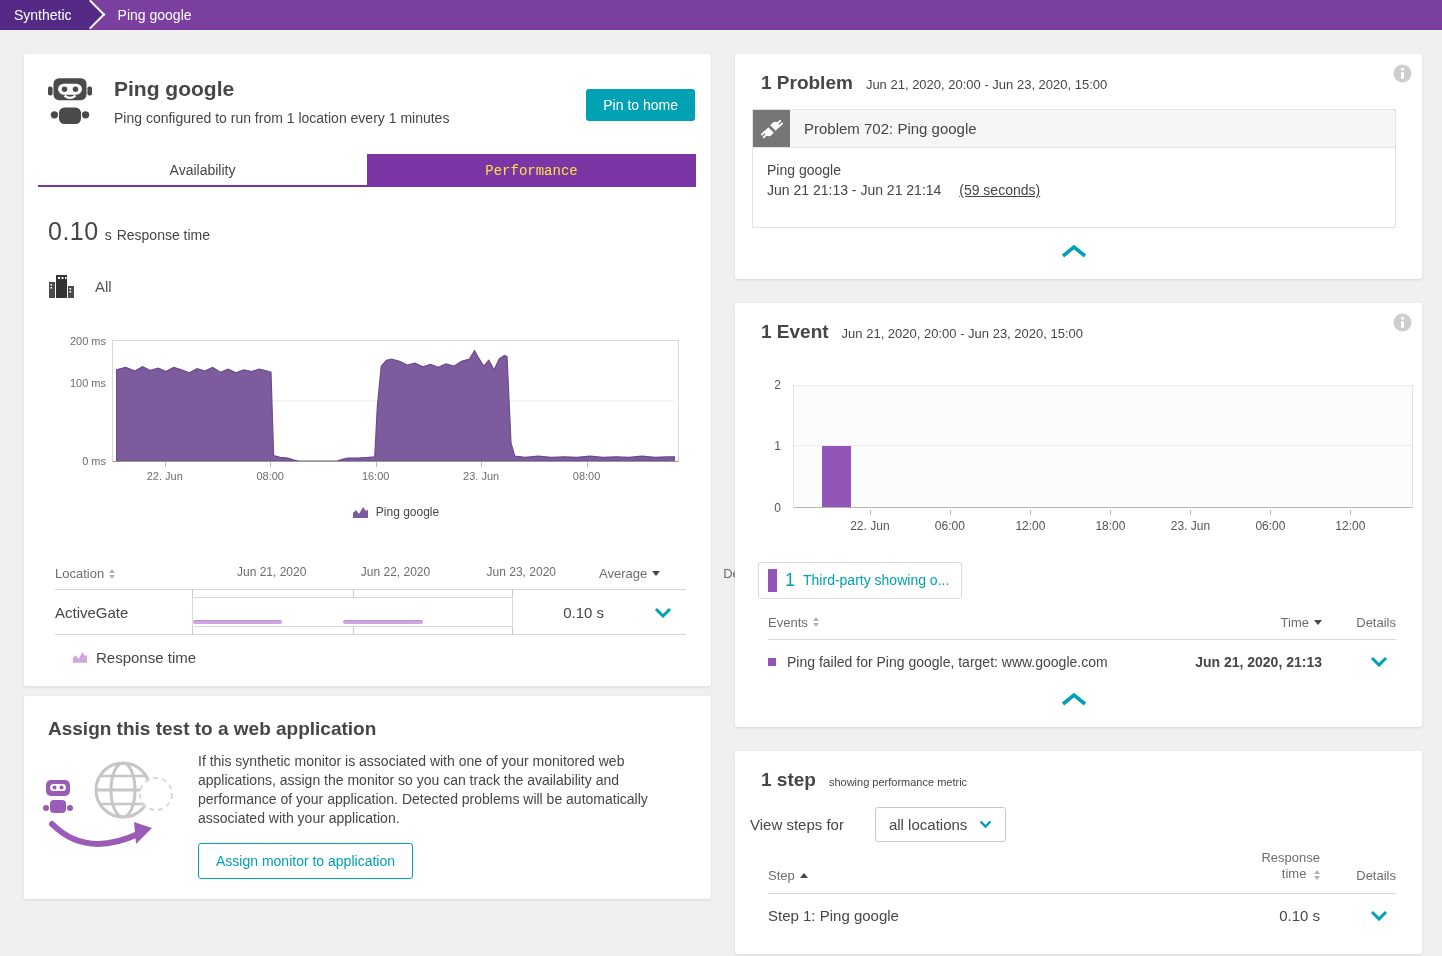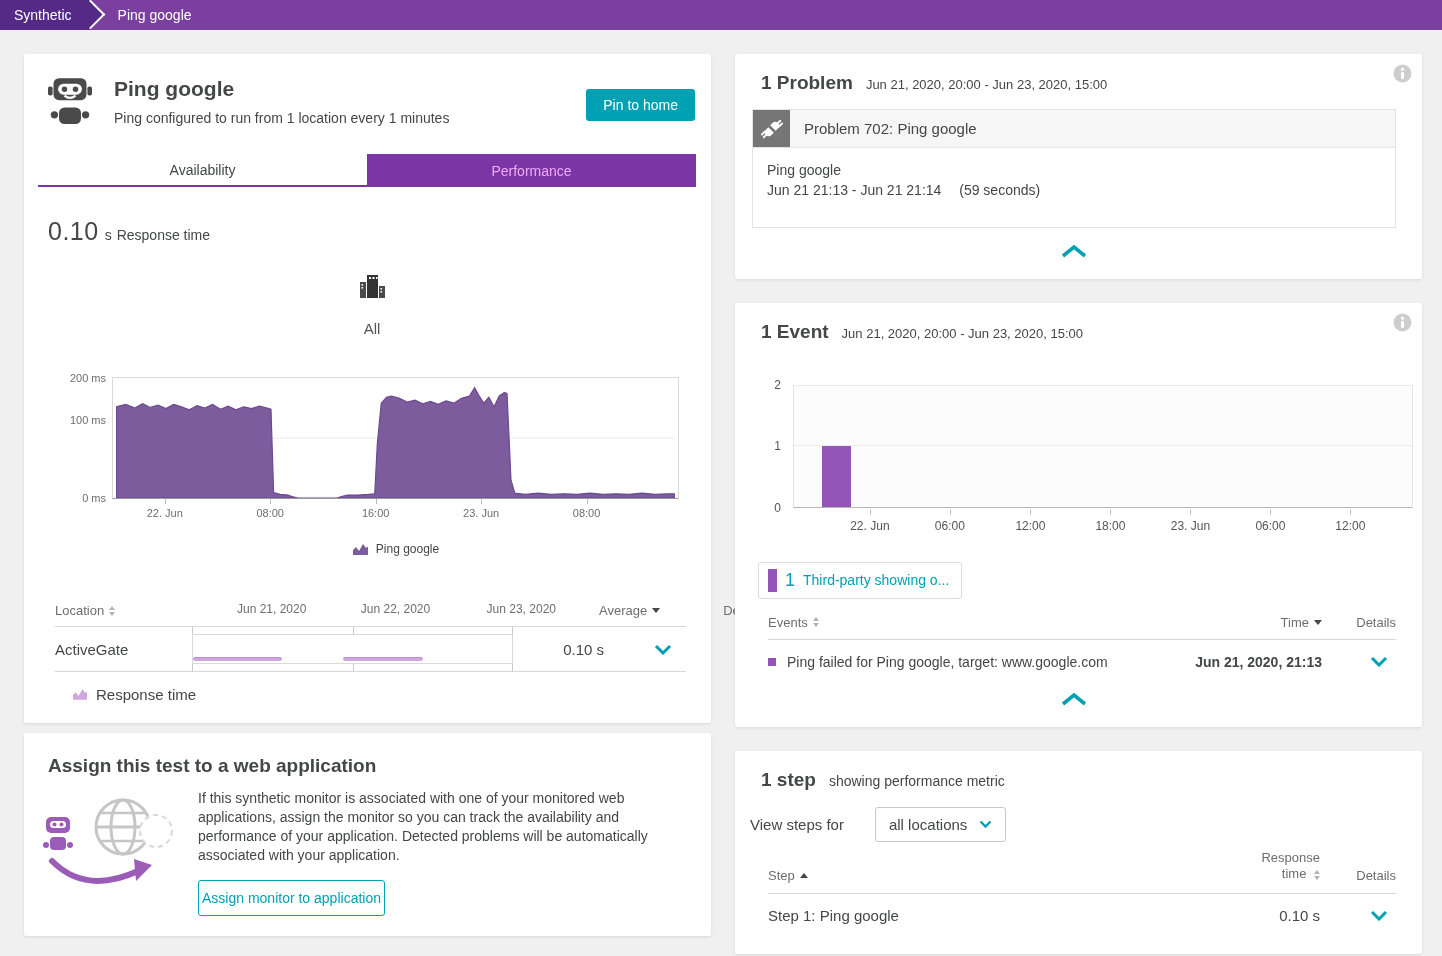--- a/index.html
+++ b/index.html
@@ -23,26 +23,26 @@
   .monitor-card { padding:22px 15px 14px 14px; }
   .mc-head { display:flex; align-items:flex-start; position:relative; padding-left:10px; }
   .mc-robot { width:44px; height:52px; margin-right:22px; flex:none; }
   .mc-title { font-size:21px; font-weight:bold; line-height:1.2; }
   .mc-sub { font-size:14px; margin-top:9px; }
   .pin-btn { position:absolute; right:1px; top:13px; background:#00a1b2; color:#fff; border:none;
     font-size:14px; font-family:inherit; padding:8px 17px; border-radius:3px; cursor:pointer; }
   .tabs { display:flex; margin-top:26px; height:33px; }
   .tab { flex:1; display:flex; align-items:center; justify-content:center; font-size:14px; cursor:pointer; }
   .tab-inactive { border-bottom:2px solid #7c35a4; color:#454646; }
-  .tab-active { background:#7c35a4; color:#f0abfc; }
+  .tab-active { background:#7c35a4; color:#fde047;font-family:Liberation Mono, monospace; }
   .metric { margin-top:30px; padding-left:10px; display:flex; align-items:baseline; }
   .metric-value { font-size:25px; font-weight:300; letter-spacing:0.5px; }
   .metric-unit { font-size:14px; margin-left:6px; }
   .metric-label { font-size:14px; margin-left:5px; }
-  .filter-row { margin-top:27px; padding-left:10px; display:flex; align-items:center; gap:20px; cursor:pointer;flex-direction:column; }
+  .filter-row { margin-top:27px; padding-left:10px; display:flex; align-items:center; gap:20px; cursor:pointer; }
   .filter-label { font-size:15px; color:#555; }
 
   
   .chart-wrap { margin-top:40px; display:flex; }
   .chart-ylabels { width:74px; position:relative; flex:none; }
   .chart-ylabels span { position:absolute; right:6px; font-size:11px; color:#6d6d6d; }
   .chart-plot-col { width:567px; flex:none; }
   .chart-plot { position:relative; width:567px; height:122px; }
   .chart-plot svg { display:block; border:1px solid #d9d9d9; border-bottom:1px solid #9a9a9a; }
   .chart-xlabels { position:relative; height:22px; margin-top:3px; }
@@ -81,38 +81,38 @@
   .sort-up { width:0; height:0; border-left:4px solid transparent; border-right:4px solid transparent;
     border-bottom:5px solid #454646; display:inline-block; }
 
   
   .assign-card { margin-top:10px; padding:22px 24px 20px 14px; }
   .assign-title { font-size:19px; font-weight:bold; }
   .assign-body { display:flex; margin-top:12px; }
   .assign-art { width:160px; flex:none; position:relative; height:120px; }
   .assign-text { font-size:14px; line-height:1.35; max-width:475px; }
   .assign-btn { margin-top:15px; background:#fff; border:1px solid #00a1b2; color:#00a1b2;
-    font-size:14px; font-family:inherit; padding:9px 3px; border-radius:3px; cursor:pointer; }
+    font-size:14px; font-family:inherit; padding:9px 17px; border-radius:3px; cursor:pointer; }
 
   
   .rcard { position:relative; padding:18px 24px 10px 15px; }
   .rcard + .rcard { margin-top:24px; }
   .rcard-head { display:flex; align-items:baseline; gap:13px; }
   .rcard-count { font-size:19px; font-weight:bold; }
   .rcard-time { font-size:13px; }
   .info-icon { position:absolute; right:10px; top:10px; cursor:pointer; }
   .collapse { display:flex; justify-content:center; padding:16px 0 10px; cursor:pointer; }
 
   
   .problem-box { margin:15px 2px 0 2px; border:1px solid #e3e3e3; cursor:pointer; }
   .problem-box-head { display:flex; align-items:center; background:#f6f6f6; border-bottom:1px solid #e3e3e3; }
   .problem-ico { width:37px; height:37px; background:#767676; display:flex; align-items:center; justify-content:center; flex:none; }
   .problem-box-title { font-size:15px; padding-left:14px; }
   .problem-box-body { padding:12px 14px 26px; font-size:14px; line-height:1.45; }
-  .problem-duration { margin-left:14px; }
+  .problem-duration { margin-left:14px;text-decoration:underline; }
 
   
   .event-chart-wrap { margin-top:42px; display:flex; }
   .event-ylabels { width:43px; flex:none; position:relative; }
   .event-ylabels span { position:absolute; right:12px; font-size:12px; color:#555; }
   .event-plot-col { width:620px; flex:none; }
   .event-plot { position:relative; width:620px; height:123px; background:#fcfcfc;
     border:1px solid #e4e4e4; border-bottom:1px solid #b5b5b5; }
   .event-grid { position:absolute; left:0; width:100%; height:1px; background:#ececec; }
   .event-bar { position:absolute; bottom:0; }
@@ -128,21 +128,21 @@
   .ev-header { display:flex; align-items:center; font-size:13px; color:#6d6d6d; padding-bottom:9px; }
   .ev-col-events { display:flex; align-items:center; gap:5px; }
   .ev-col-time { margin-left:auto; display:flex; align-items:center; gap:5px; }
   .ev-col-details { width:58px; text-align:right; margin-left:16px; }
   .ev-row { display:flex; align-items:center; padding:14px 0 6px; font-size:14px; }
   .ev-bullet { width:8px; height:8px; background:#9355b7; margin-right:11px; flex:none; }
   .ev-time { margin-left:auto; font-weight:bold; white-space:nowrap; }
   .ev-chevron { width:58px; margin-left:16px; display:flex; justify-content:flex-end; padding-right:8px; cursor:pointer; }
 
   
-  .step-sub { font-size:14px; }
+  .step-sub { font-size:11px; }
   .view-steps { margin-top:16px; display:flex; align-items:center; font-size:15px; padding-left:0;gap:22px; }
   .loc-select { margin-left:9px; border:1px solid #c8c8c8; border-radius:3px; padding:8px 13px;
     display:flex; align-items:center; gap:12px; font-size:15px; cursor:pointer; background:#fff; }
   .st-table { margin-top:8px; padding:0 2px 0 18px; }
   .st-header { display:flex; align-items:flex-end; font-size:13px; color:#6d6d6d; padding-bottom:10px; }
   .st-col-step { display:flex; align-items:center; gap:5px; }
   .st-col-resp { margin-left:auto; width:72px; text-align:right; line-height:1.3; }
   .st-col-details { width:58px; text-align:right; margin-left:18px; }
   .st-row { display:flex; align-items:center; padding:13px 0 12px; font-size:15px; }
   .st-resp { margin-left:auto; white-space:nowrap; }

